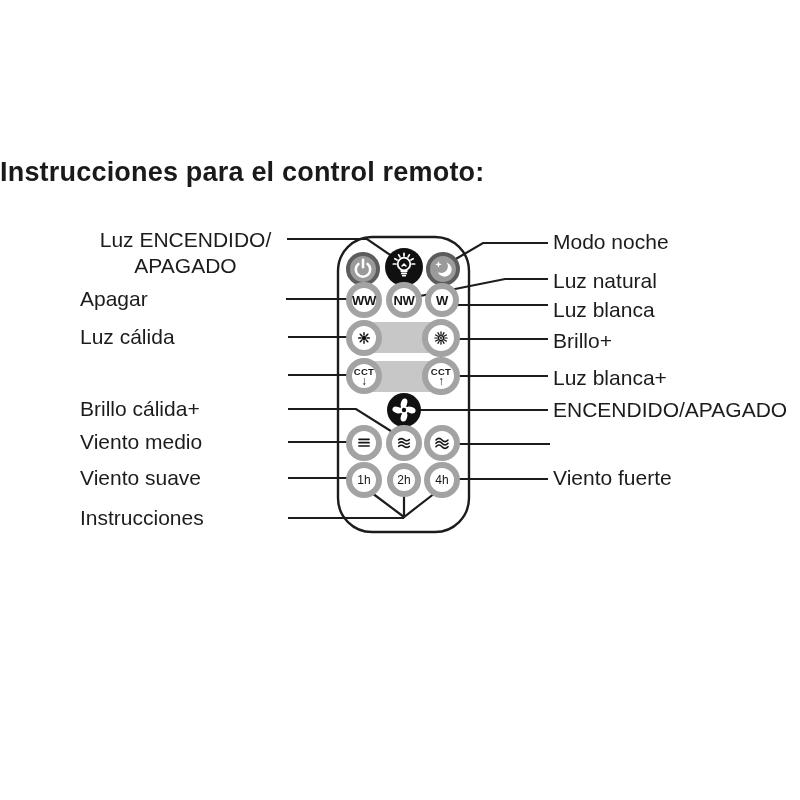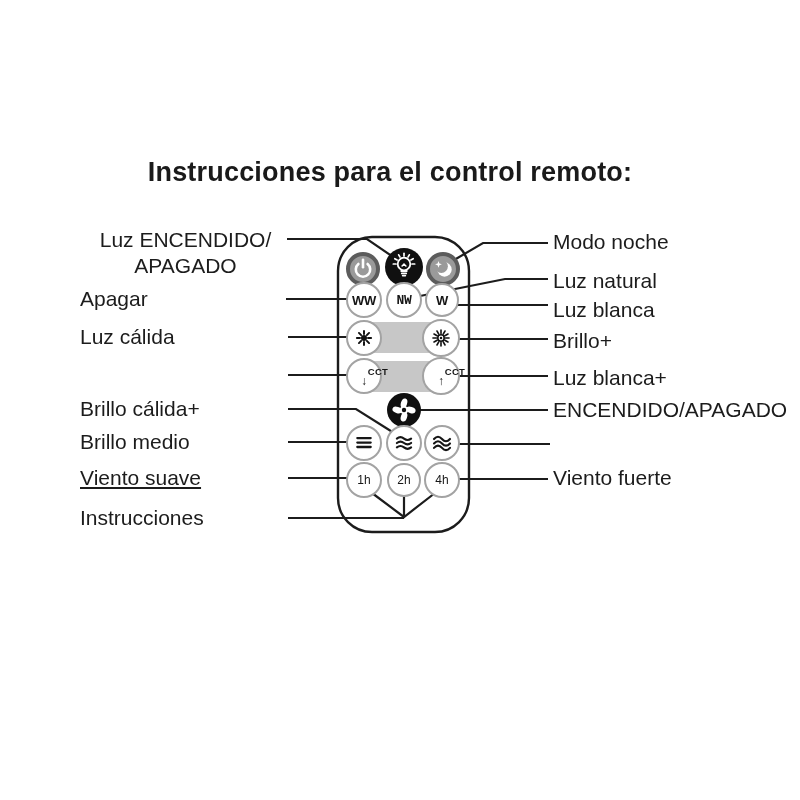--- a/index.html
+++ b/index.html
@@ -1,39 +1,39 @@
 <!DOCTYPE html>
 <html><head>
 <meta charset="utf-8">
 <style>
   html,body{margin:0;padding:0;background:#ffffff;}
   .canvas{
     position:relative;width:800px;height:800px;background:#ffffff;overflow:hidden;
     font-family:"Liberation Sans","DejaVu Sans",sans-serif;color:#1c1c1c;
   }
   .title{
-    position:absolute;left:0;top:157px;width:780px;text-align:center;
+    position:absolute;left:0;top:157px;width:780px;text-align:left;
     font-size:27px;font-weight:bold;letter-spacing:.2px;color:#1a1a1a;
   }
   .lbl{position:absolute;font-size:21px;line-height:24px;white-space:nowrap;color:#1c1c1c;}
   .lbl.left{width:200px;left:80px;text-align:left;}
   .lbl.right{left:553px;text-align:right;}
   .lbl.block{line-height:26px;white-space:normal;}
   .lbl.block.centered{left:93px;width:185px;text-align:center;}
   .svg-layer{position:absolute;left:0;top:0;z-index:1;}
   .btn{
     position:absolute;z-index:2;border-radius:50%;box-sizing:border-box;
     display:flex;align-items:center;justify-content:center;flex-direction:column;
-    background:#ffffff;border:2px solid #a3a3a3;
+    background:#ffffff;border:6px solid #a3a3a3;
   }
   .btn.dark{background:#101010;border:none;}
   .btn.gray{background:#9a9a9a;border:4px solid #5c5c5c;}
   .btn-text{font-size:13px;font-weight:600;letter-spacing:-0.3px;color:#161616;}
   .btn-text.small{font-size:12px;font-weight:400;letter-spacing:0;}
-  .cct-text{font-size:9.5px;font-weight:bold;letter-spacing:.3px;line-height:9px;margin-top:2px;color:#161616;padding-left:28px;}
+  .cct-text{font-size:9.5px;font-weight:bold;letter-spacing:.3px;line-height:9px;margin-top:2px;color:#161616;}
   .cct-arrow{font-size:12px;line-height:11px;margin-top:0;color:#161616;}
   svg{display:block;}
 </style>
 </head>
 <body>
 
 <div class="canvas">
 
   <div class="title">Instrucciones para el control remoto:</div>
 
@@ -69,22 +69,22 @@
     </g>
   </svg>
 
   <div class="lbl block centered" style="top:227px;">
     <div>Luz ENCENDIDO/</div>
     <div>APAGADO</div>
   </div>
   <div class="lbl left" style="top:287px;">Apagar</div>
   <div class="lbl left" style="top:325px;">Luz cálida</div>
   <div class="lbl left" style="top:397px;">Brillo cálida+</div>
-  <div class="lbl left" style="top:430px;">Brillo medio</div>
-  <div class="lbl left" style="top:466px;text-decoration:underline;">Viento suave</div>
+  <div class="lbl left" style="top:430px;">Viento medio</div>
+  <div class="lbl left" style="top:466px;">Viento suave</div>
   <div class="lbl left" style="top:506px;">Instrucciones</div>
 
   <div class="lbl right" style="top:230px;">Modo noche</div>
   <div class="lbl right" style="top:269px;">Luz natural</div>
   <div class="lbl right" style="top:298px;">Luz blanca</div>
   <div class="lbl right" style="top:329px;">Brillo+</div>
   <div class="lbl right" style="top:366px;">Luz blanca+</div>
   <div class="lbl right block" style="top:397px;">
     <div>ENCENDIDO/APAGADO</div>
   </div>
@@ -120,21 +120,21 @@
     <svg width="26" height="26" viewBox="0 0 26 26">
       <circle cx="14.5" cy="13.5" r="7.2" fill="#ffffff"></circle>
       <circle cx="11.3" cy="10.3" r="6.6" fill="#9a9a9a"></circle>
       <path d="M8.5 4.9 l0.9 2.5 2.5 0.9 -2.5 0.9 -0.9 2.5 -0.9 -2.5 -2.5 -0.9 2.5 -0.9 z" fill="#ffffff"></path>
     </svg>
   </div>
 
   <div class="btn" style="left:346px;top:282px;width:36px;height:36px;">
     <span class="btn-text">WW</span>
   </div>
-  <div class="btn" style="left:386px;top:282px;width:36px;height:36px;font-family:Liberation Mono, monospace;">
+  <div class="btn" style="left:386px;top:282px;width:36px;height:36px;">
     <span class="btn-text">NW</span>
   </div>
   <div class="btn" style="left:425px;top:283px;width:34px;height:34px;">
     <span class="btn-text">W</span>
   </div>
 
   <div class="btn" style="left:346px;top:320px;width:36px;height:36px;">
     <svg width="36" height="36" viewBox="0 0 36 36">
       <g stroke="#111111" stroke-width="2.2" stroke-linecap="round">
         <path d="M22.5 18 L26 18 M21.2 21.2 L23.7 23.7 M18 22.5 L18 26 M14.8 21.2 L12.3 23.7 M13.5 18 L10 18 M14.8 14.8 L12.3 12.3 M18 13.5 L18 10 M21.2 14.8 L23.7 12.3"></path>

